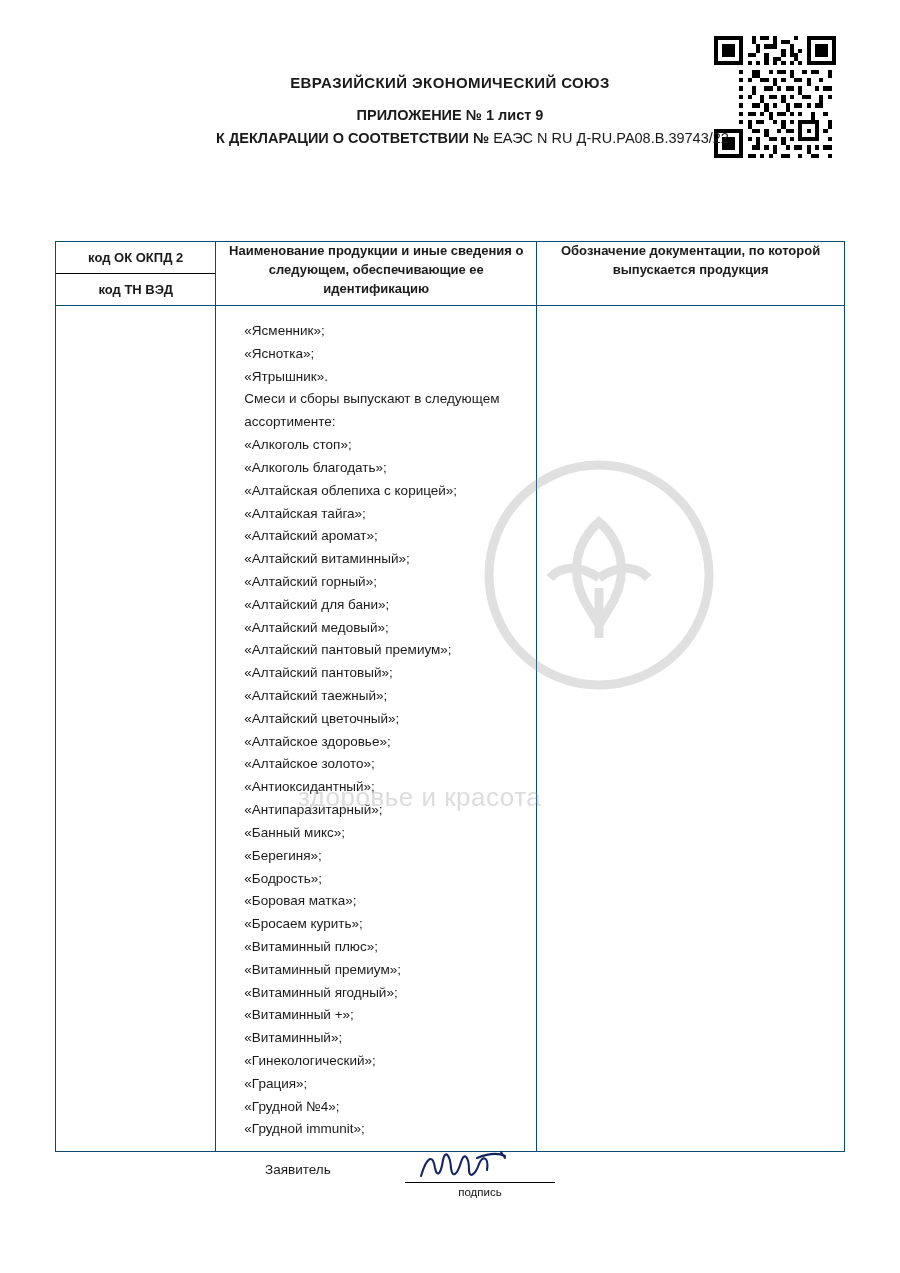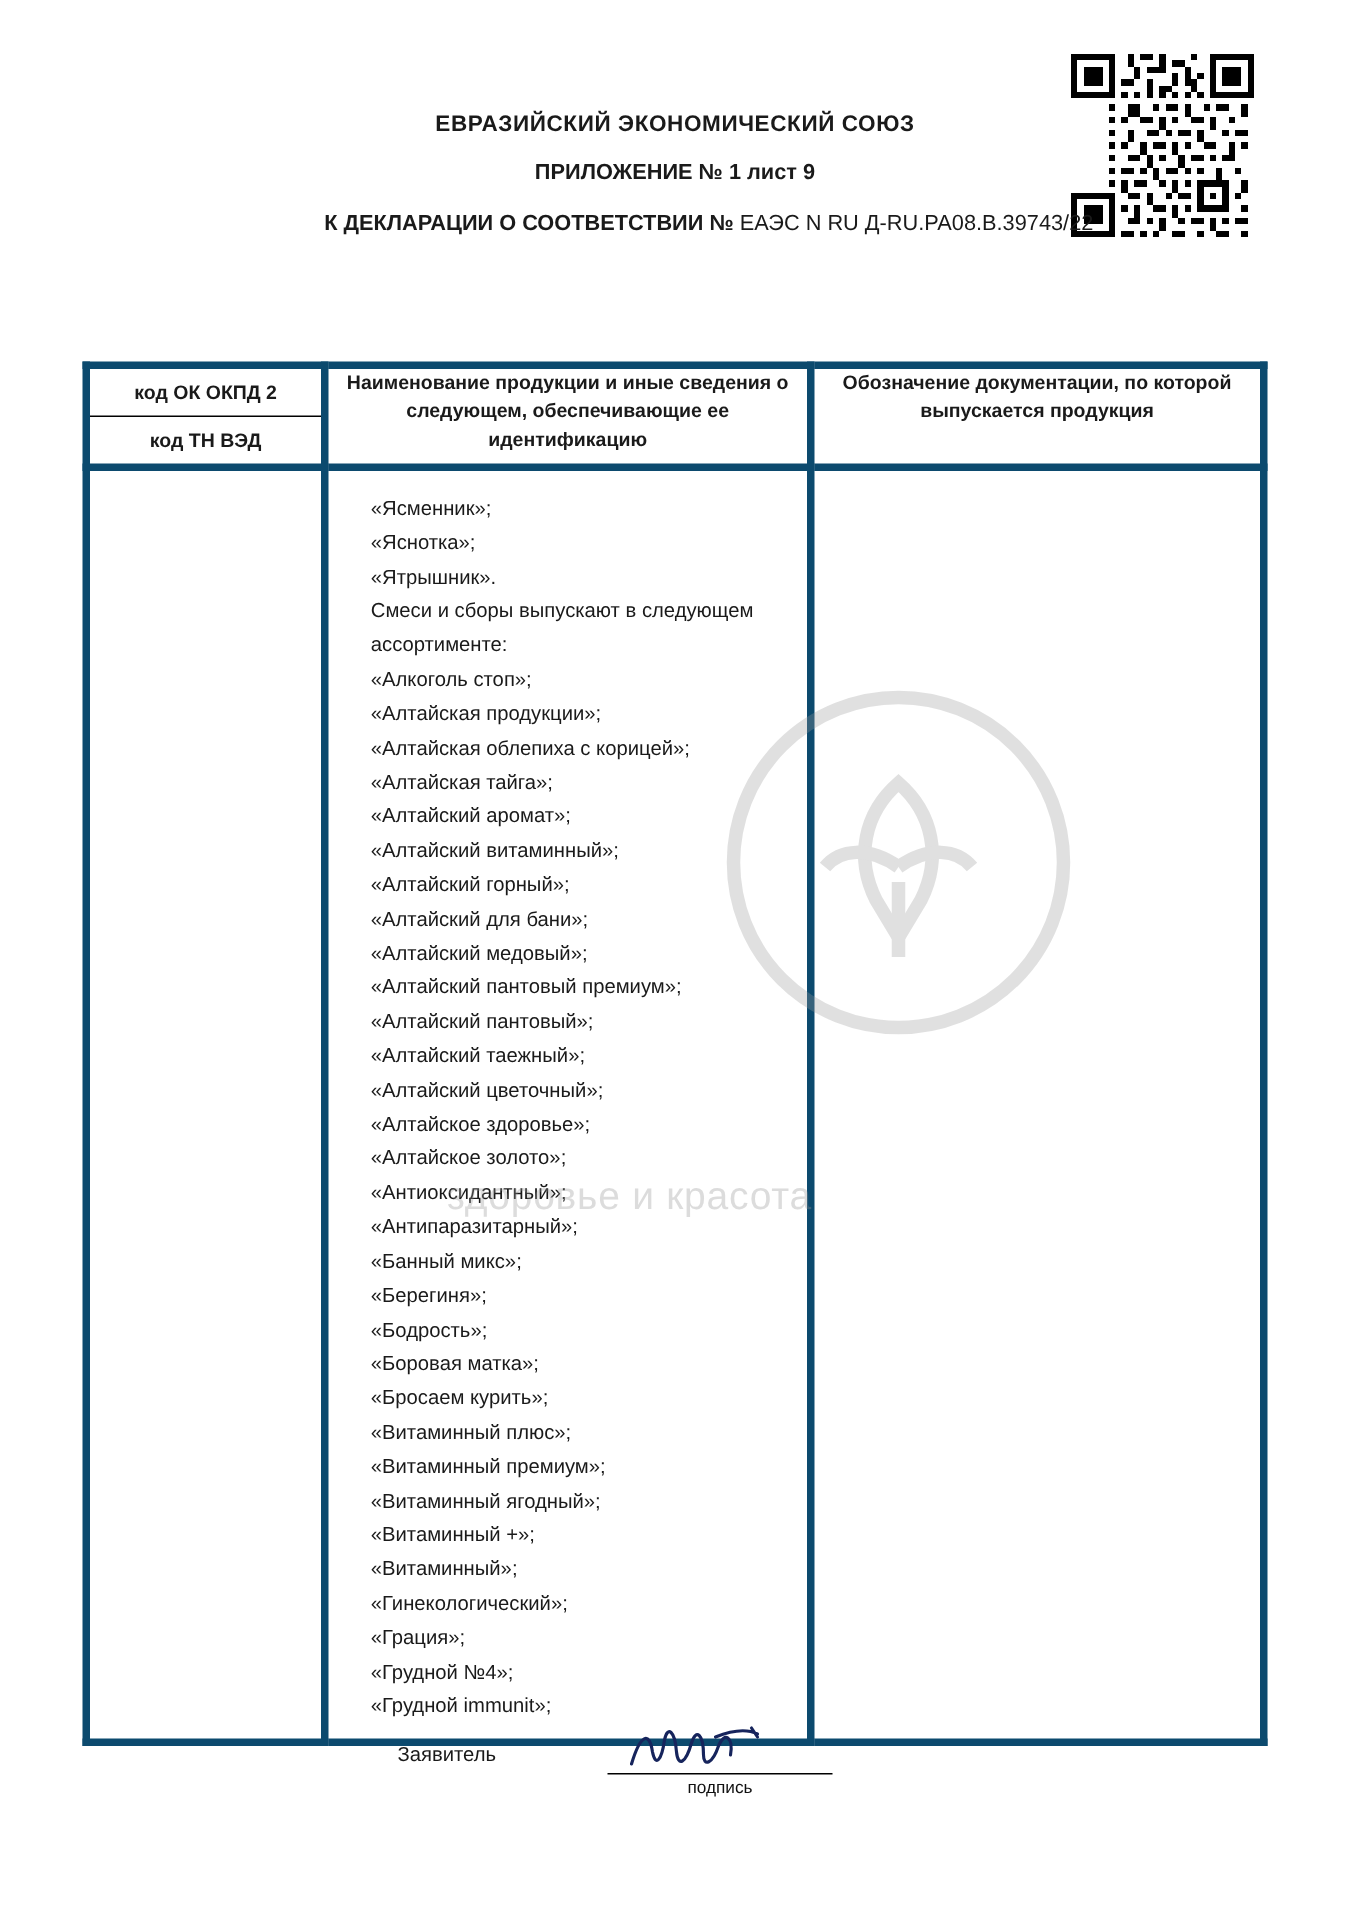--- a/index.html
+++ b/index.html
@@ -45,21 +45,21 @@
     font-size: 15px;
     font-weight: bold;
     letter-spacing: 0.4px;
   }
   .hdr .line2 {
     margin-top: 16px;
     font-size: 14.5px;
     font-weight: bold;
   }
   .hdr .line3 {
-    margin-top: 18px;
+    margin-top: 7px;
     font-size: 14.5px;
     padding-left: 45px;
   }
   .hdr .line3 b { font-weight: bold; }
   .hdr .line3 .num { font-weight: normal; }
 
   
   .watermark {
     position: absolute;
     left: 0;
@@ -100,21 +100,21 @@
     position: absolute;
     left: 55px;
     top: 241px;
     width: 790px;
     border: 1px solid #000;
     border-collapse: collapse;
     z-index: 2;
     background: transparent;
   }
   .tbl td {
-    border: 5px solid #0c4a6e;
+    border: 1px solid #0c4a6e;
     vertical-align: top;
     padding: 0;
     background: transparent;
   }
   .col1 { width: 160px; }
   .col2 { width: 320px; }
   .col3 { width: 308px; }
 
   .hd-cell {
     text-align: center;
@@ -375,21 +375,21 @@
     <tr>
       <td class="col1 body-cell"></td>
       <td class="col2 body-cell">
         <div class="items">
           <div>«Ясменник»;</div>
           <div>«Яснотка»;</div>
           <div>«Ятрышник».</div>
           <div>Смеси и сборы выпускают в следующем</div>
           <div>ассортименте:</div>
           <div>«Алкоголь стоп»;</div>
-          <div>«Алтайская продукции»;</div>
+          <div>«Алкоголь благодать»;</div>
           <div>«Алтайская облепиха с корицей»;</div>
           <div>«Алтайская тайга»;</div>
           <div>«Алтайский аромат»;</div>
           <div>«Алтайский витаминный»;</div>
           <div>«Алтайский горный»;</div>
           <div>«Алтайский для бани»;</div>
           <div>«Алтайский медовый»;</div>
           <div>«Алтайский пантовый премиум»;</div>
           <div>«Алтайский пантовый»;</div>
           <div>«Алтайский таежный»;</div>

